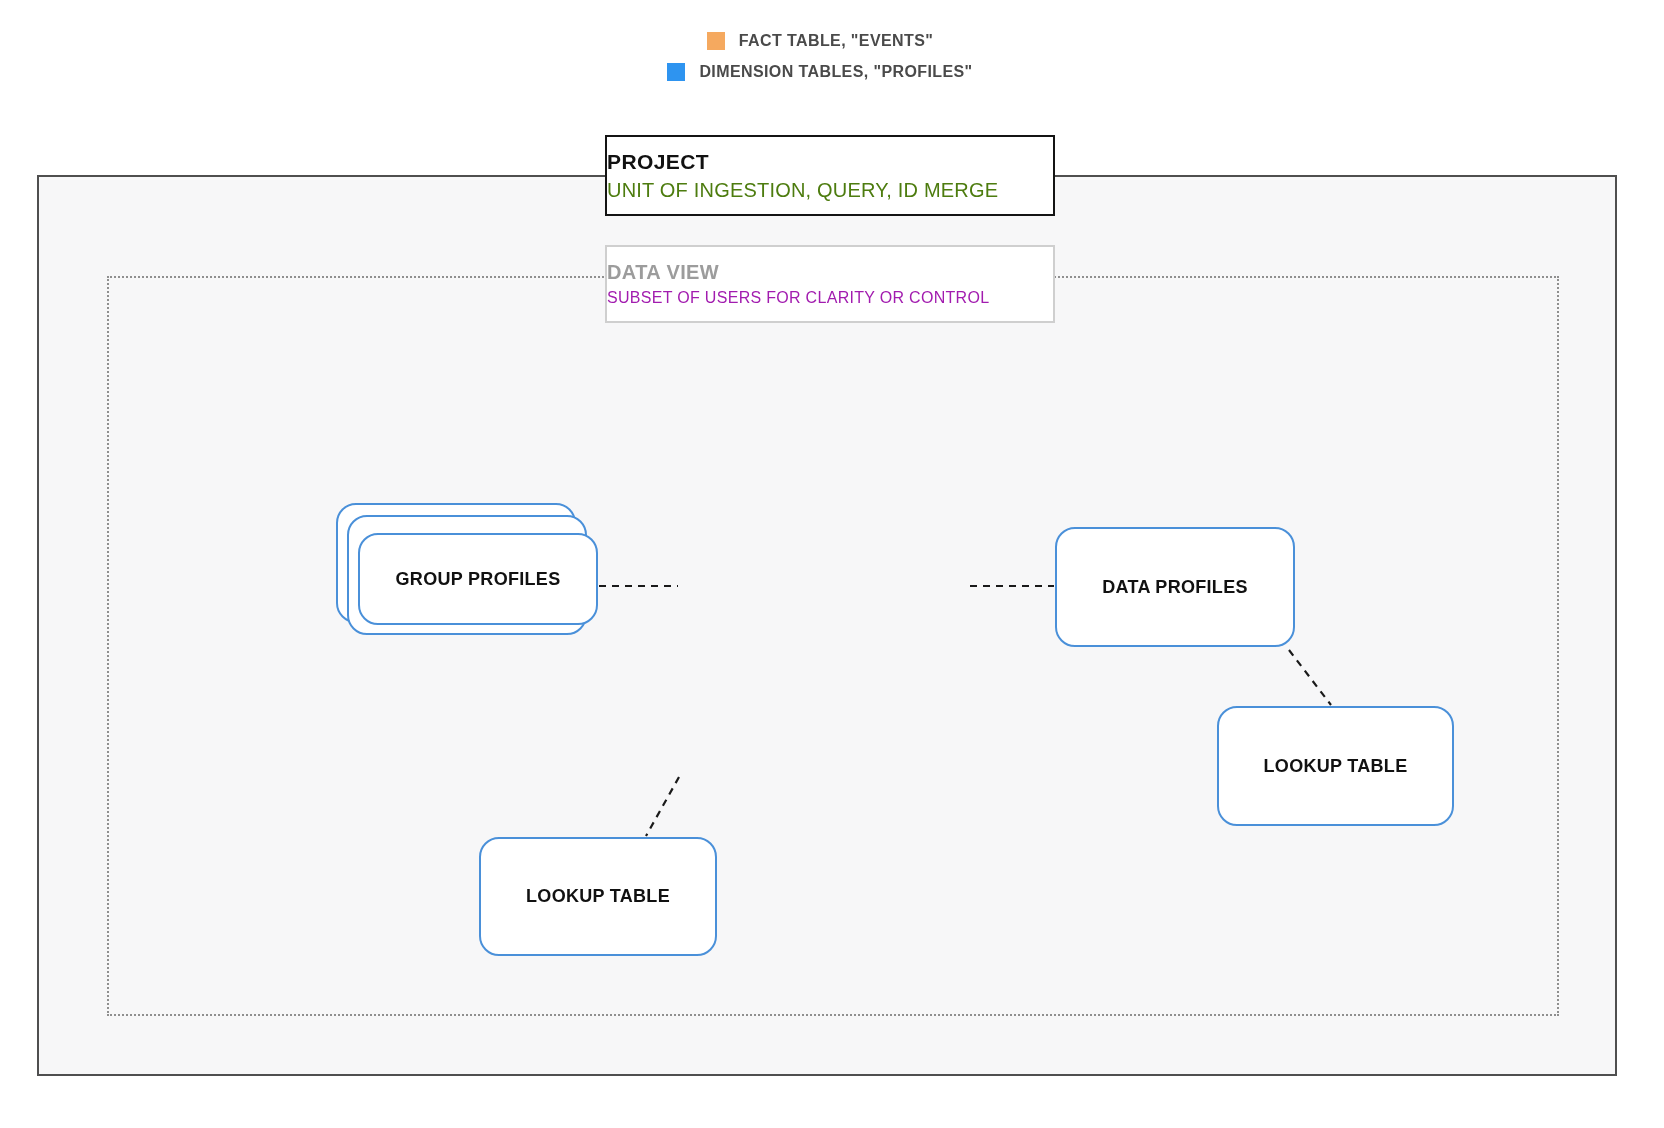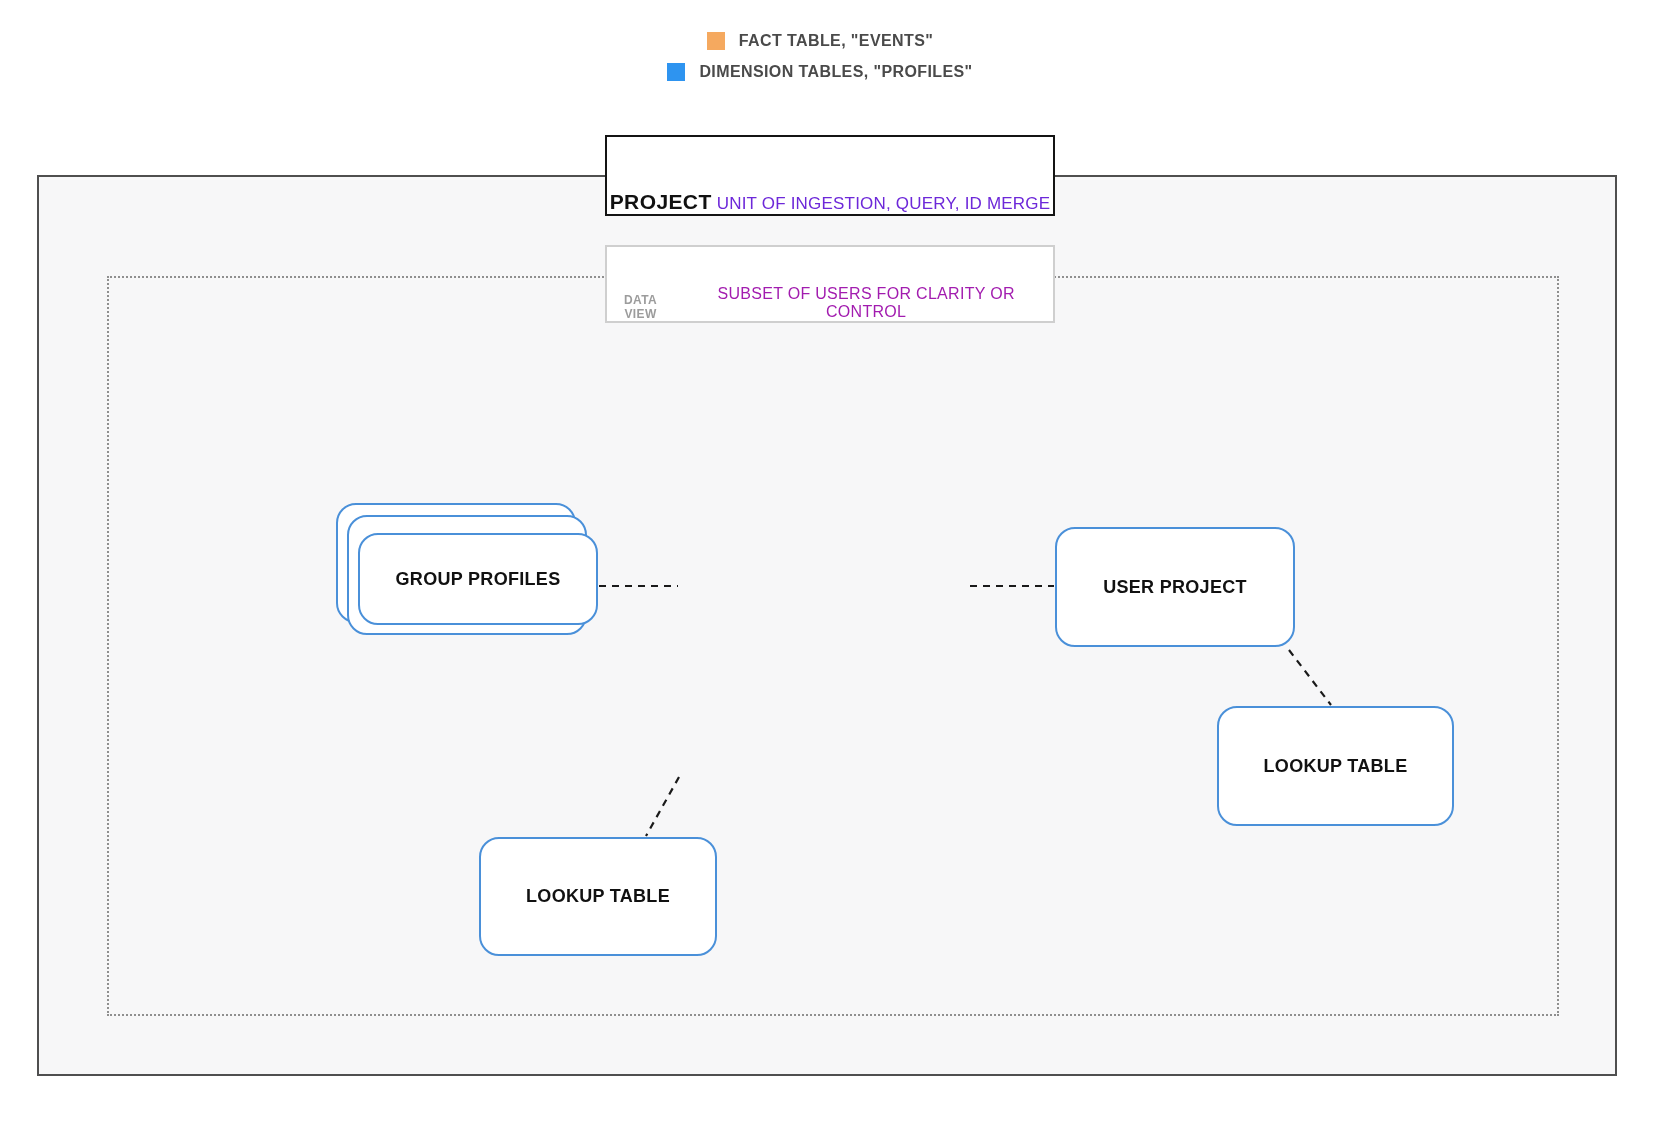--- a/index.html
+++ b/index.html
@@ -70,51 +70,51 @@
   }
 
   
   .header-box {
     position: absolute;
     left: 605px;
     width: 450px;
     box-sizing: border-box;
     background: #ffffff;
     display: flex;
-    flex-direction: row;
-    align-items: flex-end;
+    flex-direction: column;
+    align-items: flex-start;
     justify-content: center;
     text-align: center;
     z-index: 5;
   }
   .project-box {
     top: 135px;
     height: 81px;
     border: 2.5px solid #141414;
     gap: 5px;
   }
   .project-title {
     font-size: 21px;
     font-weight: bold;
     color: #111111;
     letter-spacing: 0.4px;
   }
   .project-subtitle {
-    font-size: 17px;
-    color: #6d28d9;
+    font-size: 20px;
+    color: #4d7c0f;
     letter-spacing: 0.2px;
   }
   .dataview-box {
     top: 245px;
     height: 78px;
     border: 2px solid #cfcfcf;
     gap: 5px;
   }
   .dataview-title {
-    font-size: 12px;
+    font-size: 20px;
     font-weight: bold;
     color: #9c9c9c;
     letter-spacing: 0.4px;
   }
   .dataview-subtitle {
     font-size: 16px;
     color: #a21caf;
     letter-spacing: 0.3px;
   }
 
@@ -232,21 +232,21 @@
   </svg>
 
   <div class="node dim-node stack-card-back" style="border-color: rgb(74, 144, 217);"></div>
   <div class="node dim-node stack-card-mid" style="border-color: rgb(74, 144, 217);"></div>
   <div class="node dim-node group-profiles-node" style="border-color: rgb(74, 144, 217);">
     <span class="node-label">GROUP PROFILES</span>
   </div>
 
 
   <div class="node dim-node user-profiles-node" style="border-color: rgb(74, 144, 217);">
-    <span class="node-label">USER PROJECT</span>
+    <span class="node-label">DATA PROFILES</span>
   </div>
 
   <div class="node dim-node lookup-bottom-node" style="border-color: rgb(74, 144, 217);">
     <span class="node-label">LOOKUP TABLE</span>
   </div>
 
   <div class="node dim-node lookup-right-node" style="border-color: rgb(74, 144, 217);">
     <span class="node-label">LOOKUP TABLE</span>
   </div>
 

